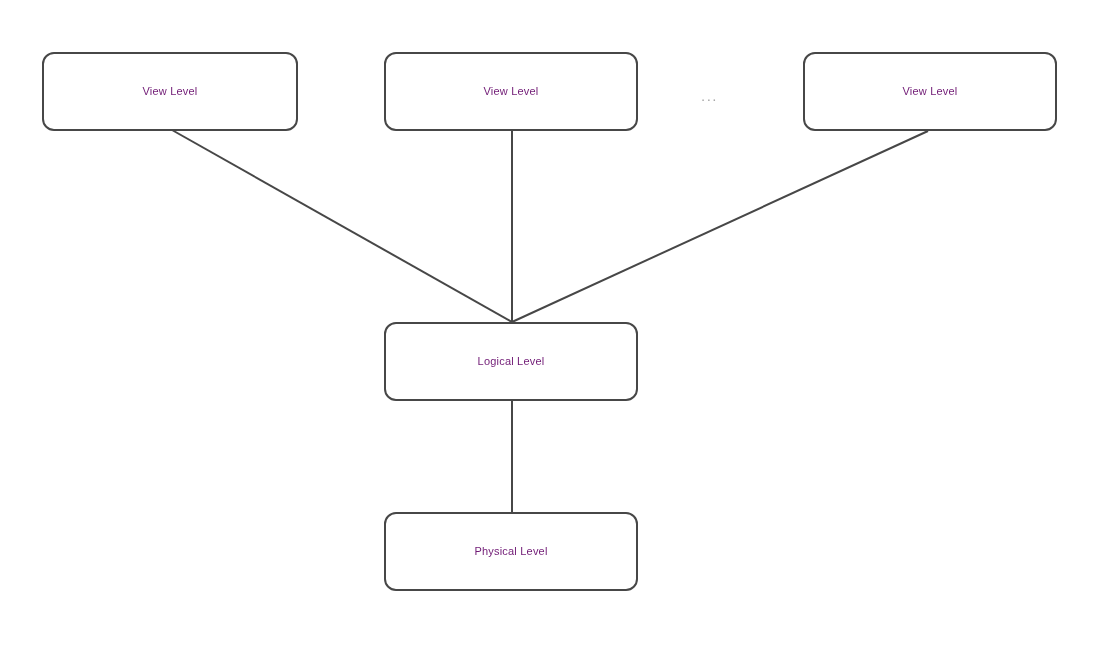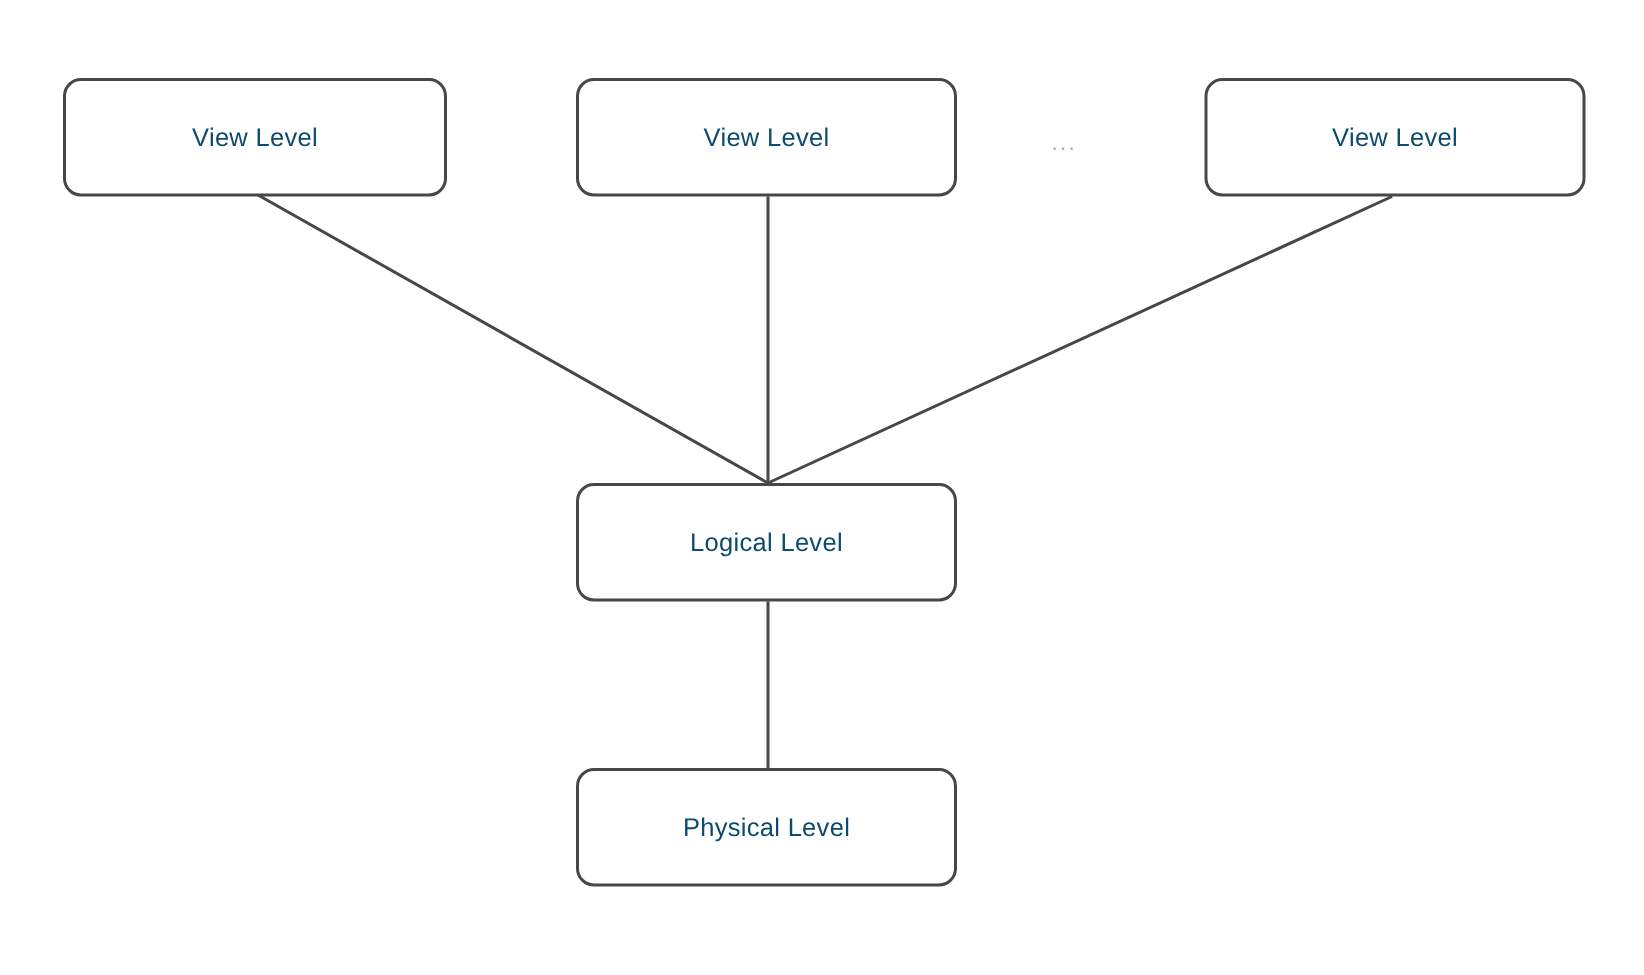--- a/index.html
+++ b/index.html
@@ -31,23 +31,23 @@
     box-sizing: border-box;
     border: 2px solid #474747;
     border-radius: 12px;
     background: #ffffff;
     display: flex;
     align-items: center;
     justify-content: center;
   }
   .node-label {
     font-family: "Liberation Sans", sans-serif;
-    font-size: 17px;
+    font-size: 11px;
     line-height: 1;
-    color: #0c4a6e;
+    color: #701a75;
     letter-spacing: 0.2px;
     white-space: nowrap;
     user-select: none;
   }
   .ellipsis {
     position: absolute;
     font-family: "Liberation Sans", sans-serif;
     font-size: 15px;
     color: #a8a8a8;
     letter-spacing: 1.5px;

